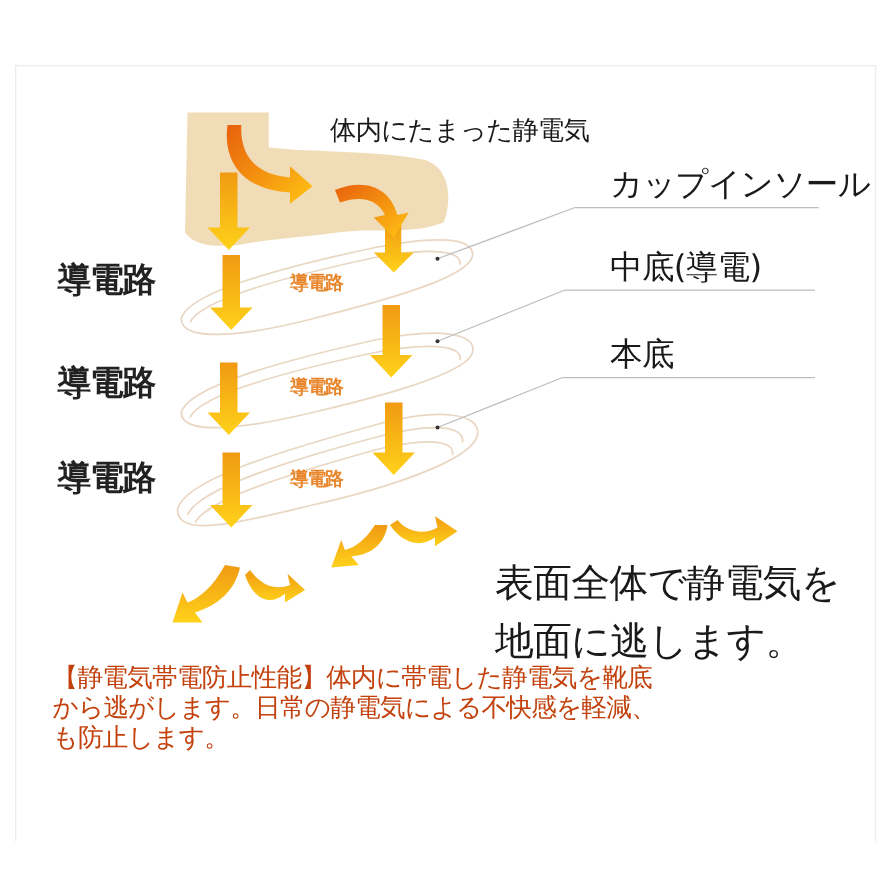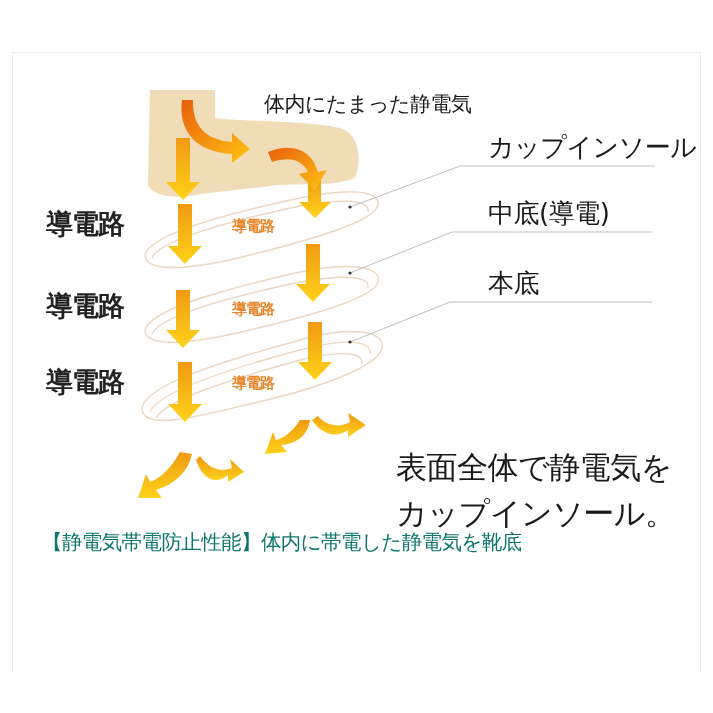--- a/index.html
+++ b/index.html
@@ -6,21 +6,21 @@
   body { width:713px; height:713px; position:relative; overflow:hidden;
          font-family:"DejaVu Sans","Liberation Sans",sans-serif; color:#1a1a1a; }
   .card { position:absolute; left:12px; top:52px; width:687px; height:620px;
           border:1px solid #ececec; border-bottom:none; background:#fff; }
   .abs { position:absolute; }
   .top-label { left:232px; top:90px; font-size:21px; letter-spacing:-0.5px; white-space:nowrap;margin-left:32px; }
   .path-label { left:46px; font-size:27px; font-weight:bold; letter-spacing:-1px; color:#222; }
   .inner-label { font-size:15px; font-weight:bold; color:#e8862c; letter-spacing:-1px; }
   .layer-label { left:488px; font-size:26px; letter-spacing:-0.5px; white-space:nowrap; }
   .summary { left:396px; top:400px; font-size:31px; line-height:46px; letter-spacing:-0.5px; white-space:nowrap;margin-top:44px; }
-  .desc { left:42px; top:530px; width:640px; font-size:20.5px; line-height:24px; letter-spacing:-0.6px; color:#0f766e; }
+  .desc { left:42px; top:530px; width:640px; font-size:20.5px; line-height:24px; letter-spacing:-0.6px; color:#c2410c; }
   .desc p { margin:0; white-space:nowrap; }
   svg.illus { position:absolute; left:0; top:0; }
 </style>
 </head>
 <body>
 
 <div class="card"></div>
 
 <svg class="illus" width="713" height="713" viewBox="0 0 713 713">
   <defs>
@@ -95,18 +95,20 @@
 <div class="abs inner-label" style="left:232px; top:217px">導電路</div>
 <div class="abs inner-label" style="left:232px; top:300px">導電路</div>
 <div class="abs inner-label" style="left:232px; top:374px">導電路</div>
 
 <div class="abs layer-label" style="top:130px">カップインソール</div>
 <div class="abs layer-label" style="top:196px">中底(導電)</div>
 <div class="abs layer-label" style="top:266px">本底</div>
 
 <div class="abs summary">
   <div>表面全体で静電気を</div>
-  <div>カップインソール。</div>
+  <div>地面に逃します。</div>
 </div>
 
 <div class="abs desc">
   <p>【静電気帯電防止性能】体内に帯電した静電気を靴底</p>
+  <p>から逃がします。日常の静電気による不快感を軽減、</p>
+  <p>も防止します。</p>
 </div>
 
 </body></html>

